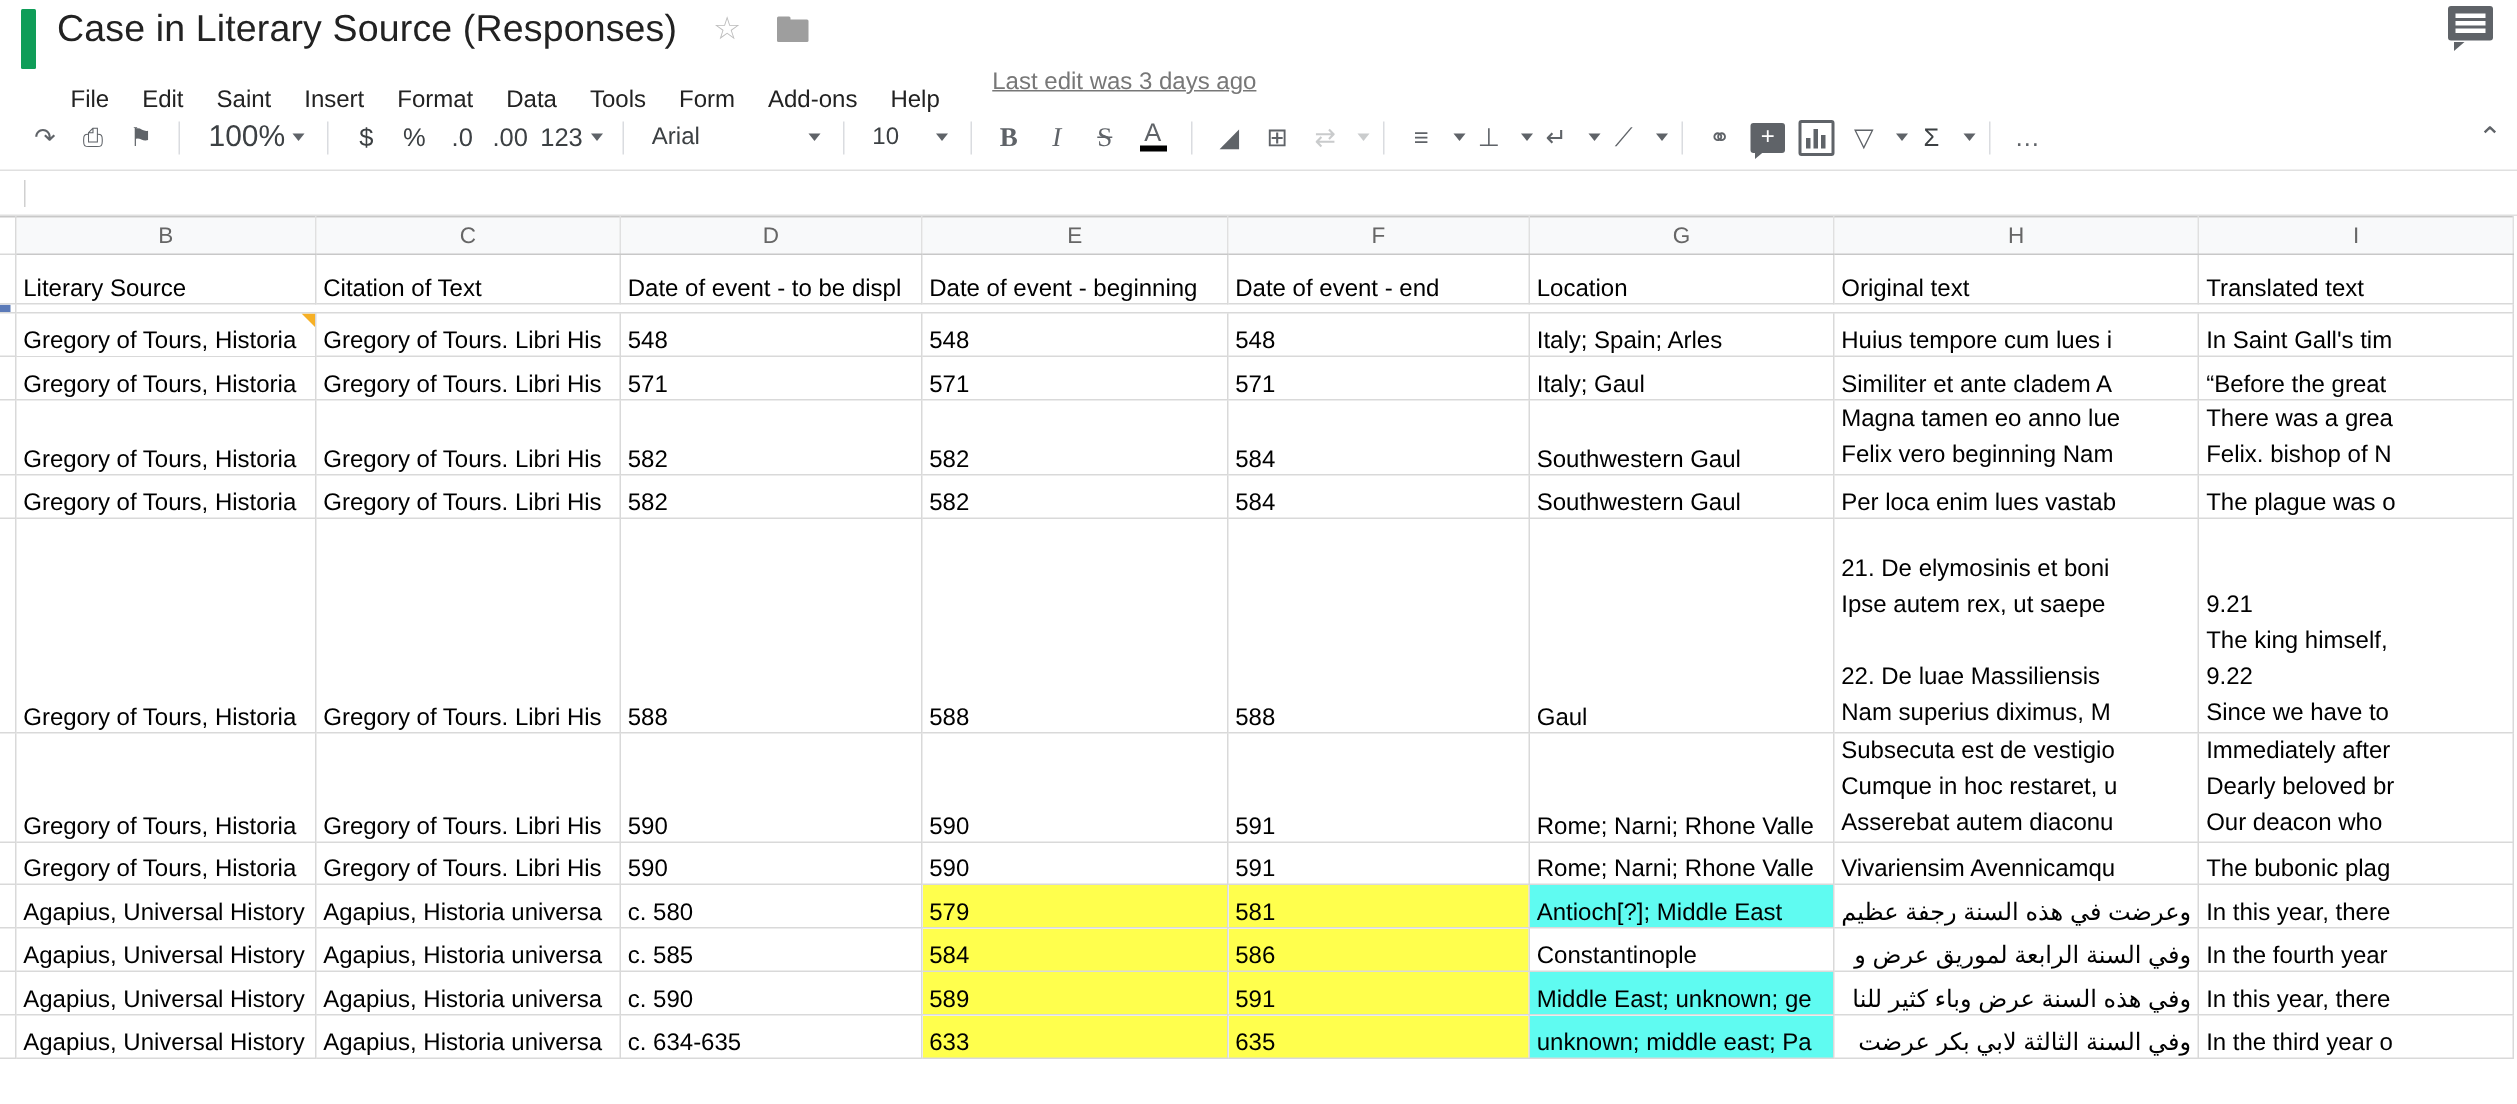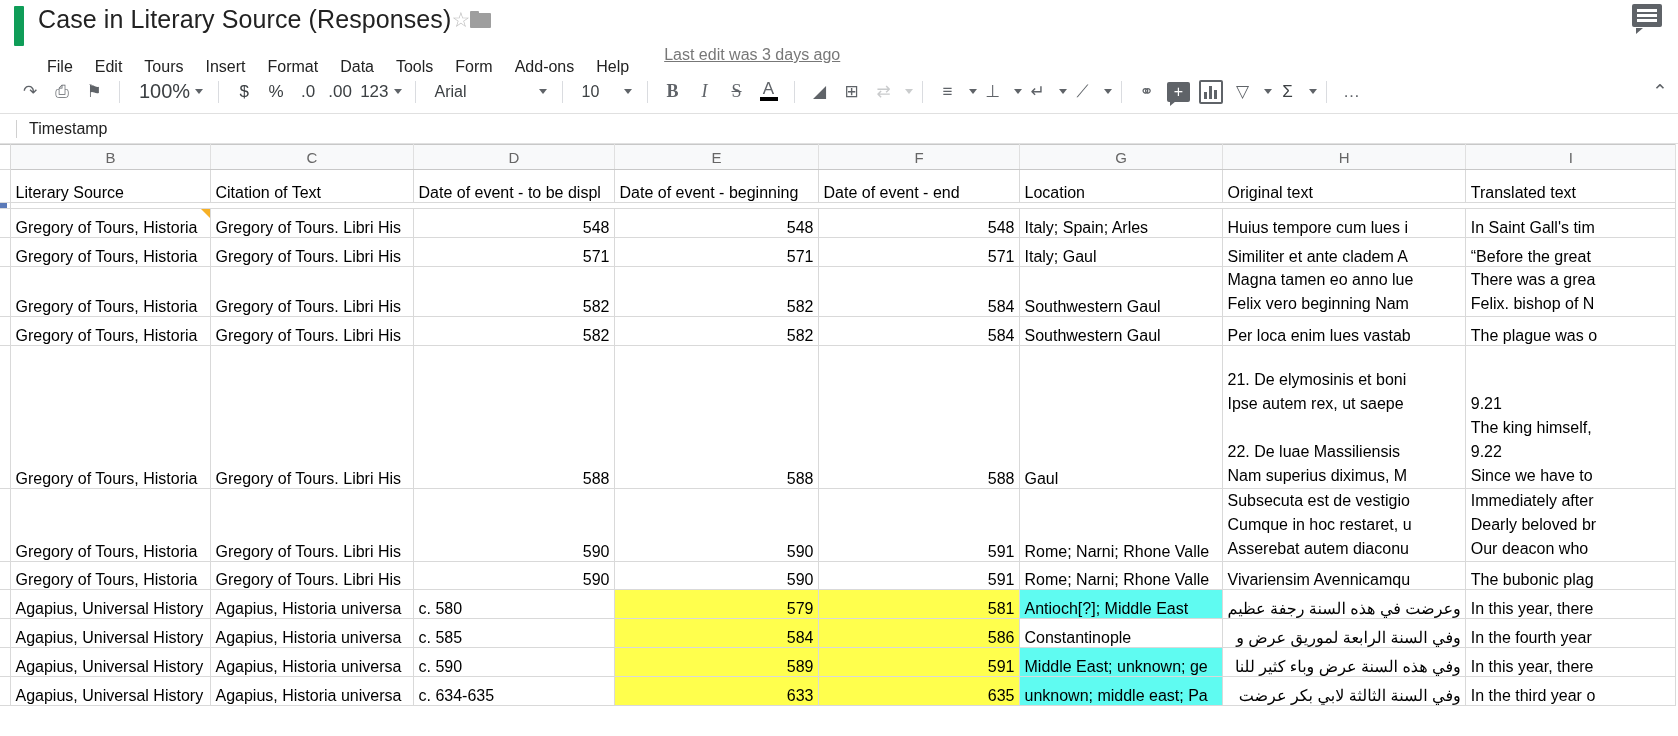--- a/index.html
+++ b/index.html
@@ -20,21 +20,21 @@
     padding: 0;
   }
   .logo-mark {
     width: 10px; height: 40px;
     margin: 6px 14px 0 14px;
     background: #0f9d58;
     border-radius: 1px;
     flex: 0 0 auto;
   }
   .title-block { padding-top: 2px; flex: 1 1 auto; }
-  .doc-title-row { display: flex; align-items: center; gap: 0; height: 34px; }
+  .doc-title-row { display: flex; align-items: center; gap: 24px; height: 34px; }
   .doc-title {
     font-size: 25px;
     color: #222222;
     font-weight: 400;
     letter-spacing: 0.1px;
     white-space: nowrap;
   }
   .star-icon { color: #bdbdbd; font-size: 21px; line-height: 1; cursor: pointer; }
   .folder-icon {
     width: 21px; height: 17px; position: relative; cursor: pointer;
@@ -221,21 +221,21 @@
     background: #f8f9fa;
     border-right: 1px solid #c8c8c8;
     padding: 0;
   }
   th.corner {
     background: #f8f9fa;
     border-top: 1px solid #c8c8c8;
     border-bottom: 1px solid #c8c8c8;
     border-right: 1px solid #c8c8c8;
   }
-  .num { text-align: right; padding-right: 6px; }
+  .num { padding-right: 6px; }
   .yellow { background: #ffff4d !important; }
   .cyan   { background: #5ffbf1 !important; }
   .rtl { direction: rtl; text-align: right; font-size: 16px; }
 
   
   tr.hdrrow td { height: 33px; }
   .freeze-line td { height: 5px; padding: 0; background: #f0f3f9; border-bottom: 1px solid #b7c4dc; }
   .freeze-handle {
     width: 7px; height: 5px; background: #5b7ab8;
   }
@@ -249,21 +249,21 @@
   <div class="logo-mark"></div>
   <div class="title-block">
     <div class="doc-title-row">
       <span class="doc-title">Case in Literary Source (Responses)</span>
       <span class="star-icon">☆</span>
       <span class="folder-icon"></span>
     </div>
     <div class="menubar">
       <span class="menu-item">File</span>
       <span class="menu-item">Edit</span>
-      <span class="menu-item">Tours</span>
+      <span class="menu-item">Saint</span>
       <span class="menu-item">Insert</span>
       <span class="menu-item">Format</span>
       <span class="menu-item">Data</span>
       <span class="menu-item">Tools</span>
       <span class="menu-item">Form</span>
       <span class="menu-item">Add-ons</span>
       <span class="menu-item">Help</span>
       <span class="last-edit">Last edit was 3 days ago</span>
     </div>
   </div>
@@ -345,21 +345,20 @@
   <span class="tb-caret"></span>
   <span class="tb-btn tb-label">Σ</span>
   <span class="tb-caret"></span>
   <span class="tb-sep"></span>
   <span class="tb-btn">…</span>
   <span class="tb-collapse">⌃</span>
 </div>
 
 <div class="formulabar">
   <span class="fx-divider"></span>
-  <input class="formula-input" value="Timestamp" style="">
 </div>
 
 <div class="grid-wrap">
   <table class="grid">
     <thead>
       <tr id="colhead-row">
           <th class="corner rowgutter" style="width: 10px;"></th>
           <th class="colhead" style="width: 200px;">B</th>
           <th class="colhead" style="width: 203px;">C</th>
           <th class="colhead" style="width: 201px;">D</th>

